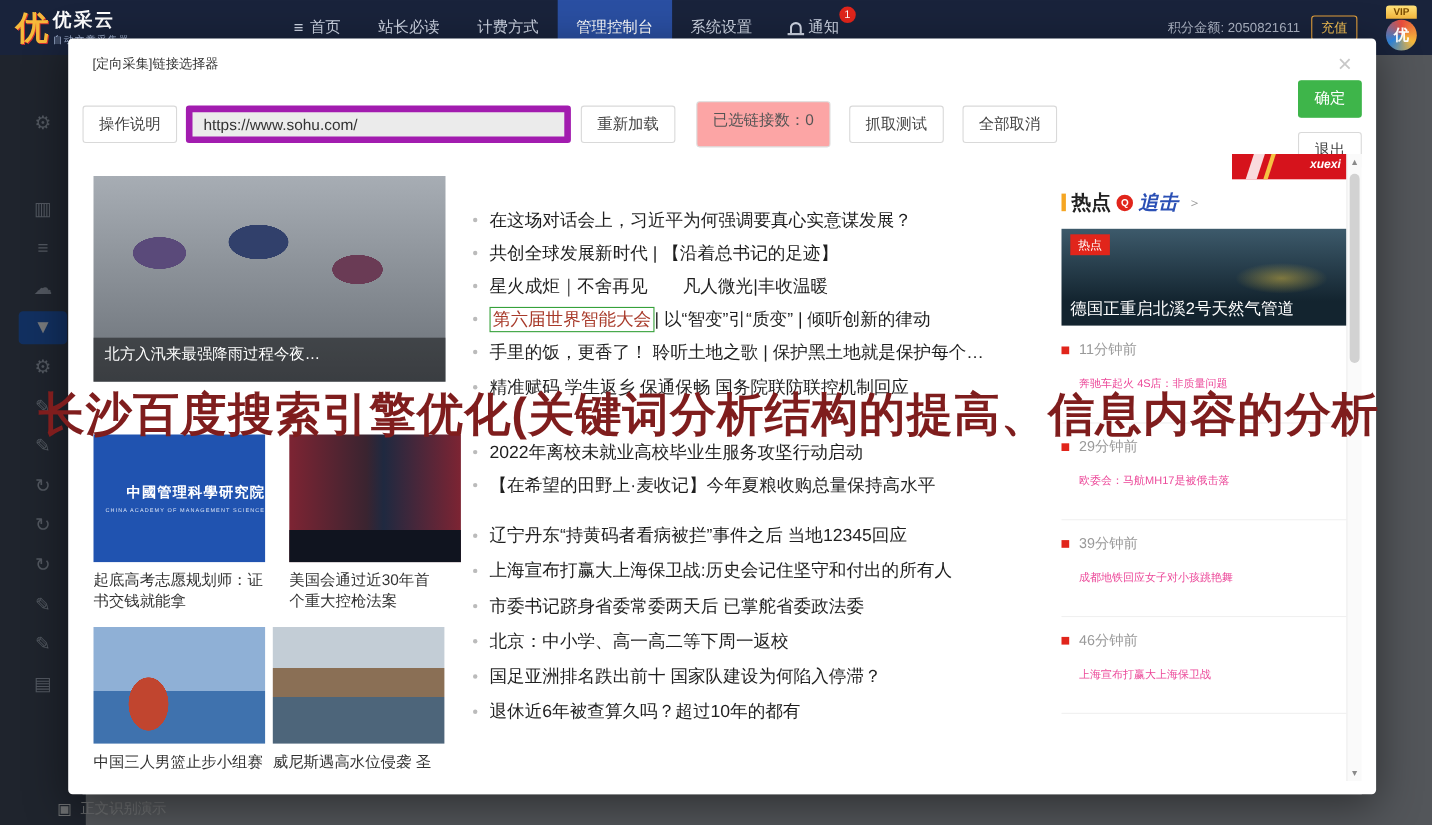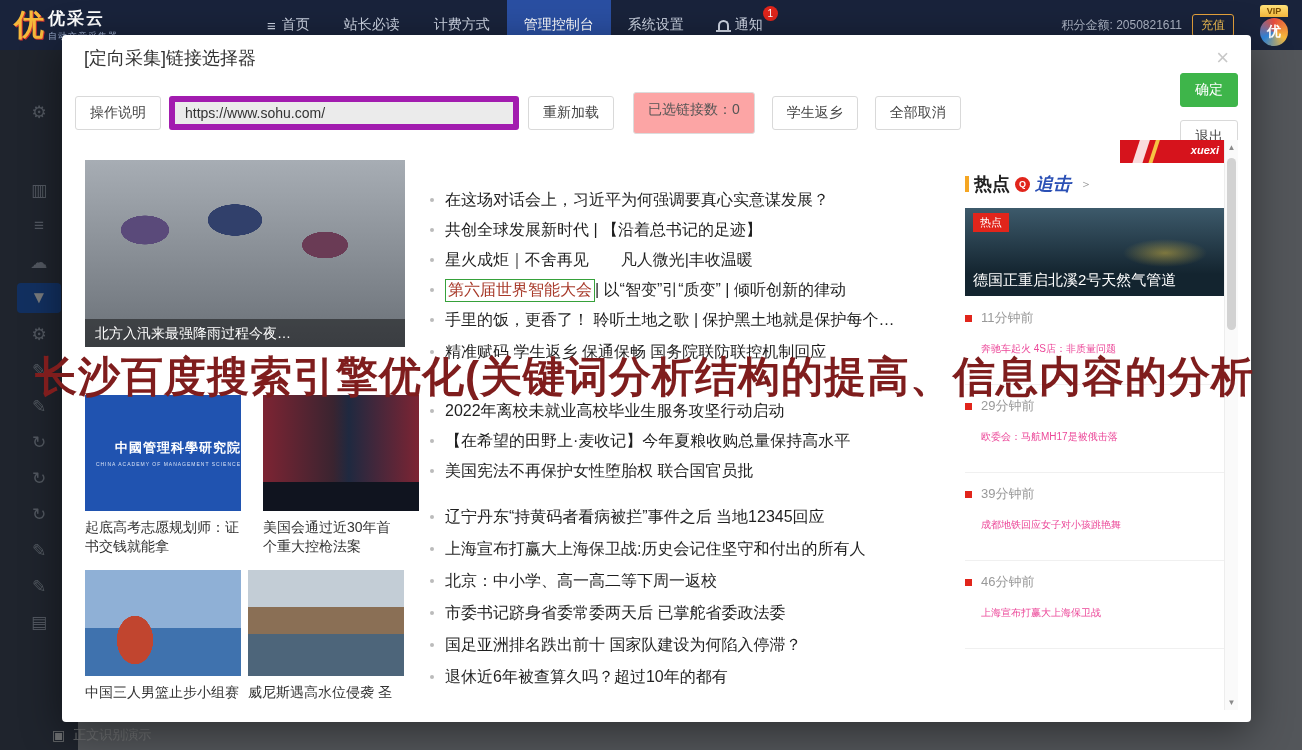--- a/index.html
+++ b/index.html
@@ -37,21 +37,21 @@
   .corner { display:flex; flex-direction:column; align-items:center; margin-left:8px; width:44px; }
   .vip { background:linear-gradient(180deg,#ffe27a,#f2b53c); color:#7a4b00; font-size:9px; font-weight:bold; padding:1px 7px; border-radius:3px 3px 0 0; }
   .corner-logo { width:28px; height:28px; border-radius:50%; background:conic-gradient(#e74c3c,#f6b93b,#2e86de,#e74c3c); color:#fff; font-size:14px; font-weight:bold; display:flex; align-items:center; justify-content:center; margin-top:1px; }
 
   
   .overlay { position:absolute; left:0; top:50px; right:0; bottom:0; background:rgba(10,12,16,.55); z-index:10; }
 
   
   .modal { position:absolute; left:62px; top:35px; width:1189px; height:687px; background:#fff; border-radius:4px; box-shadow:0 10px 40px rgba(0,0,0,.45); z-index:20; }
   .m-head { height:46px; display:flex; align-items:center; justify-content:space-between; padding:0 22px; }
-  .m-title { font-size:18px; color:#333; }
+  .m-title { font-size:12px; color:#333; }
   .m-close { font-size:22px; color:#c8c8c8; cursor:pointer; line-height:1; }
   .m-toolbar { position:absolute; left:13px; right:13px; top:61px; height:34px; display:flex; align-items:center; }
   .btn { height:34px; background:#fff; border:1px solid #d9d9d9; border-radius:3px; color:#444; font-size:14px; padding:0 14px; cursor:pointer; font-family:inherit; }
   .url { height:34px; width:350px; background:#ebebeb; border:6px solid #a21caf; border-radius:3px; color:#333; font-size:14px; padding:0 10px; margin-left:8px; }
   .m-toolbar .reload { margin-left:9px; }
   .count { height:42px; line-height:32px; background:#fca5a5; border:1px solid #dcdcdc; border-radius:3px; color:#555; font-size:14px; padding:0 14px; margin-left:19px; }
   .m-toolbar .sp { margin-left:17px; }
   .tb-right { margin-left:auto; display:flex; gap:13px;flex-direction:column; }
   .btn.ok { background:#3eb54a; border-color:#3eb54a; color:#fff; }
 
@@ -61,21 +61,21 @@
   .promo { position:absolute; left:1045px; top:0; width:107px; height:23px; background:#d6131c; color:#fff; overflow:hidden; cursor:pointer; }
   .promo-stripe { position:absolute; left:16px; top:-4px; width:10px; height:32px; background:rgba(255,255,255,.85); transform:skewX(-18deg); }
   .promo-stripe::after { content:""; position:absolute; left:16px; top:0; width:4px; height:32px; background:#f6c343; transform:skewX(0deg); }
   .promo-text { position:absolute; right:8px; top:4px; font-size:11px; font-style:italic; font-weight:bold; }
 
   .lead-img { position:absolute; left:10px; top:20px; width:320px; height:187px; cursor:pointer;
     background: radial-gradient(40px 24px at 60px 70px, #5a4a7a 60%, transparent 61%),
                 radial-gradient(45px 26px at 150px 60px, #31406b 60%, transparent 61%),
                 radial-gradient(38px 22px at 240px 85px, #6a3b55 60%, transparent 61%),
                 linear-gradient(180deg,#a7adb4,#6a7077); }
-  .lead-cap { position:absolute; left:0; right:0; bottom:0; height:28px; background:rgba(0,0,0,.45); color:#fff; font-size:14px; line-height:28px; padding-left:10px; white-space:nowrap; overflow:hidden; }
+  .lead-cap { position:absolute; left:0; right:0; bottom:0; height:40px; background:rgba(0,0,0,.45); color:#fff; font-size:14px; line-height:28px; padding-left:10px; white-space:nowrap; overflow:hidden; }
 
   .card { position:absolute; width:156px; cursor:pointer; }
   .card .cimg { width:156px; position:relative; overflow:hidden; }
   .card.c0, .card.c1 { top:255px; } .card.c0 { left:10px; } .card.c1 { left:173px;padding-left:15px; }
   .card.c2, .card.c3 { top:430px; } .card.c2 { left:10px; } .card.c3 { left:173px; }
   .card.c0 .cimg, .card.c1 .cimg { height:116px; }
   .card.c2 .cimg, .card.c3 .cimg { height:106px; }
   .cimg.institute { background:#2053b0; display:flex; flex-direction:column; align-items:flex-end; justify-content:center; color:#fff; }
   .inst-main { font-size:13px; font-weight:bold; letter-spacing:1px; }
   .inst-sub { font-size:5px; letter-spacing:1px; margin-top:4px; color:#d8e2f5; }
@@ -195,21 +195,21 @@
   <section class="modal">
     <div class="m-head">
       <span class="m-title">[定向采集]链接选择器</span>
       <span class="m-close">×</span>
     </div>
     <div class="m-toolbar">
       <button class="btn">操作说明</button>
       <input class="url" readonly="" value="https://www.sohu.com/" style="">
       <button class="btn reload">重新加载</button>
       <span class="count">已选链接数：0</span>
-      <button class="btn sp">学生返乡</button>
+      <button class="btn sp">抓取测试</button>
       <button class="btn sp">全部取消</button>
       <div class="tb-right">
         <button class="btn ok">确定</button>
         <button class="btn">退出</button>
       </div>
     </div>
 
     <div class="sohu">
 
       <div class="promo">
@@ -265,36 +265,33 @@
               <span>精准赋码 学生返乡 保通保畅 国务院联防联控机制回应</span>
             </div>
           </div>
           <div class="ngroup g2">
             <div class="nrow">
               <span>2022年离校未就业高校毕业生服务攻坚行动启动</span>
             </div>
             <div class="nrow">
               <span>【在希望的田野上·麦收记】今年夏粮收购总量保持高水平</span>
             </div>
-            <div class="nrow">
-              <span>美国宪法不再保护女性堕胎权 联合国官员批</span>
-            </div>
           </div>
           <div class="ngroup g3">
             <div class="nrow">
               <span>辽宁丹东“持黄码者看病被拦”事件之后 当地12345回应</span>
             </div>
             <div class="nrow">
               <span>上海宣布打赢大上海保卫战:历史会记住坚守和付出的所有人</span>
             </div>
             <div class="nrow">
+              <span>市委书记跻身省委常委两天后 已掌舵省委政法委</span>
+            </div>
+            <div class="nrow">
               <span>北京：中小学、高一高二等下周一返校</span>
-            </div>
-            <div class="nrow">
-              <span>市委书记跻身省委常委两天后 已掌舵省委政法委</span>
             </div>
             <div class="nrow">
               <span>国足亚洲排名跌出前十 国家队建设为何陷入停滞？</span>
             </div>
             <div class="nrow">
               <span>退休近6年被查算久吗？超过10年的都有</span>
             </div>
           </div>
         </div>
 

